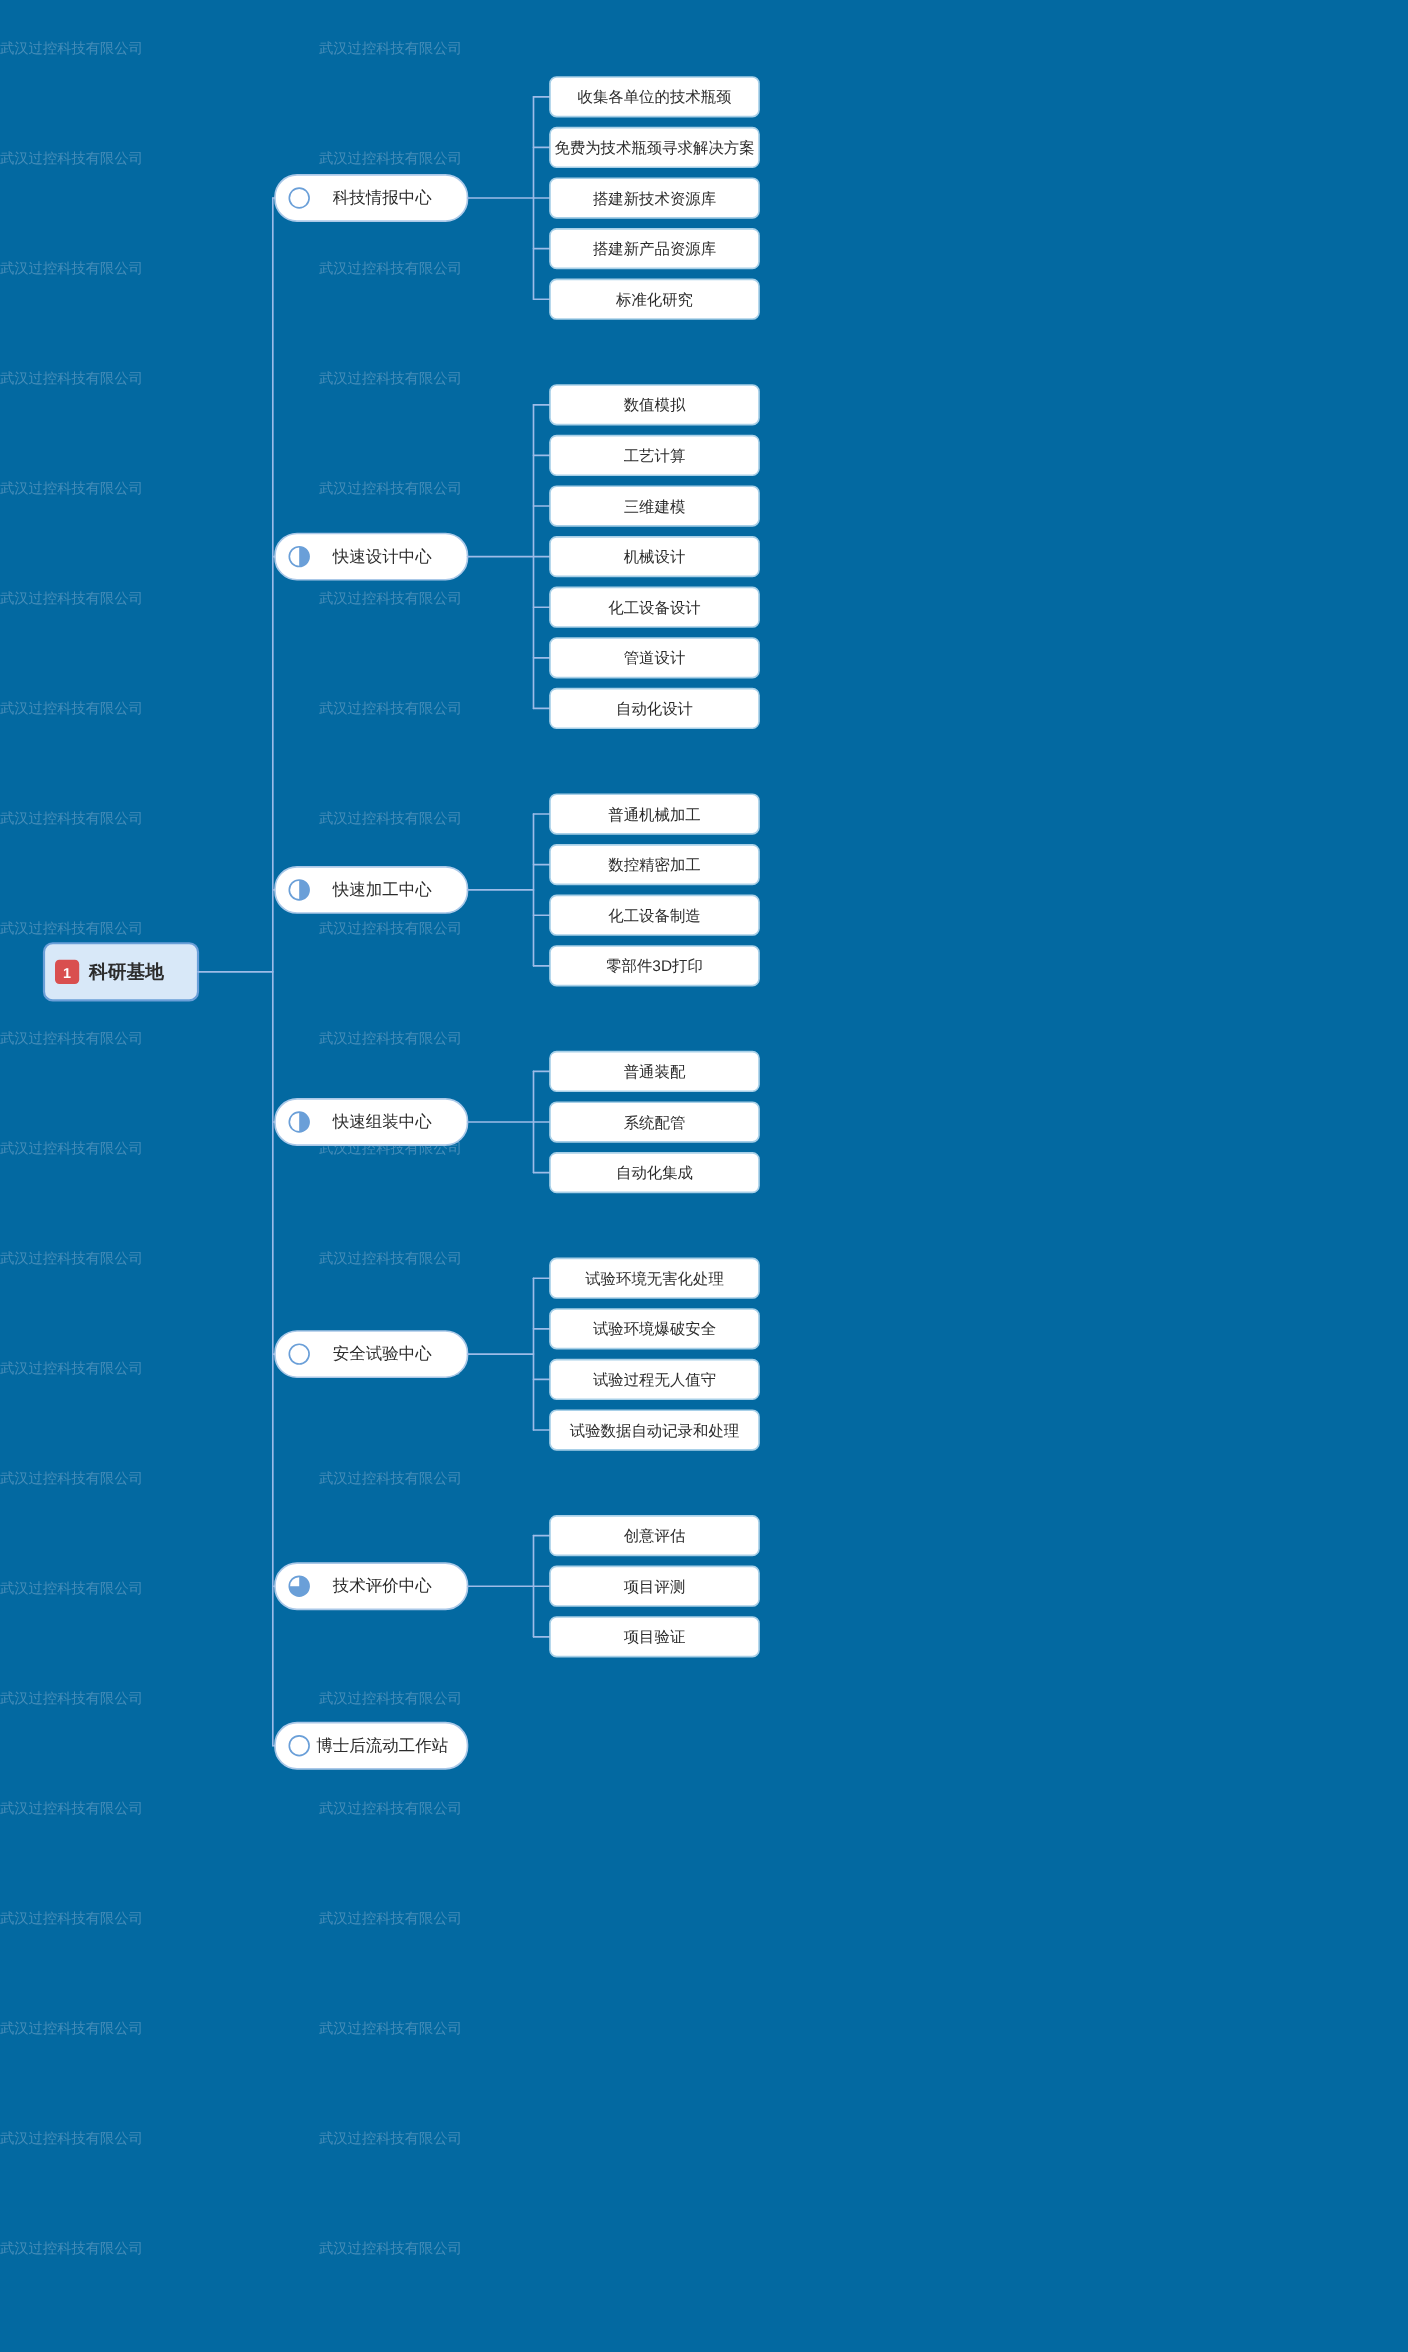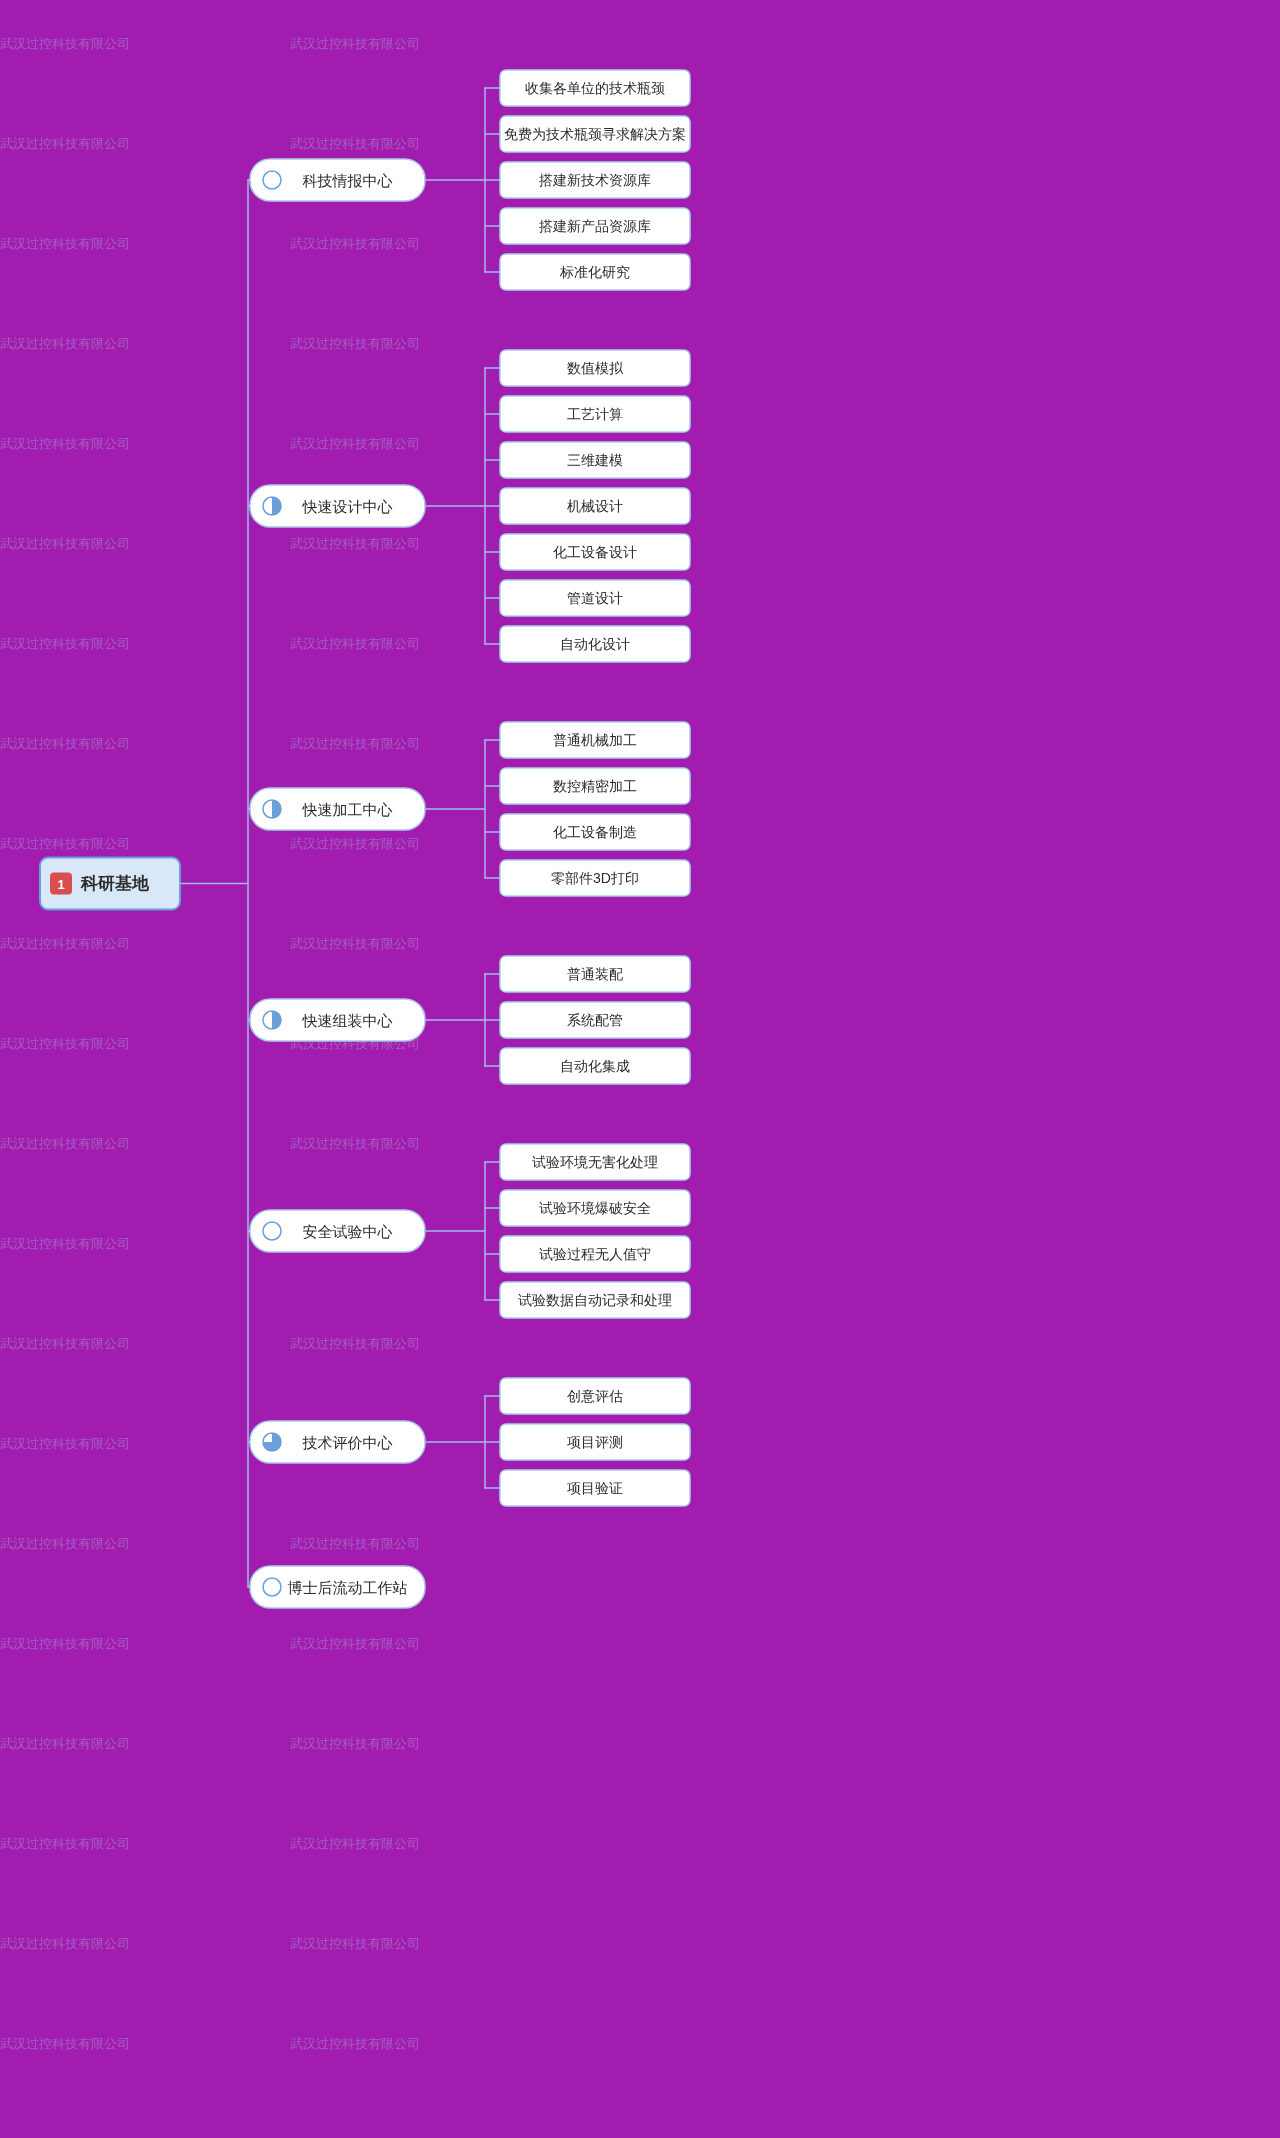--- a/index.html
+++ b/index.html
@@ -14,21 +14,21 @@
     
 
     body {
       background: #eef3f9;
     }
 
     .page {
       width: 1280px;
       min-height: 2138px;
       position: relative;
-      background: #a21caf;
+      background: #0369a1;
       overflow: hidden;
     }
 
     
     .wm {
       position: absolute;
       color: rgba(170,195,220,0.4);
       font-size: 13px;
       white-space: nowrap;
       pointer-events: none;

